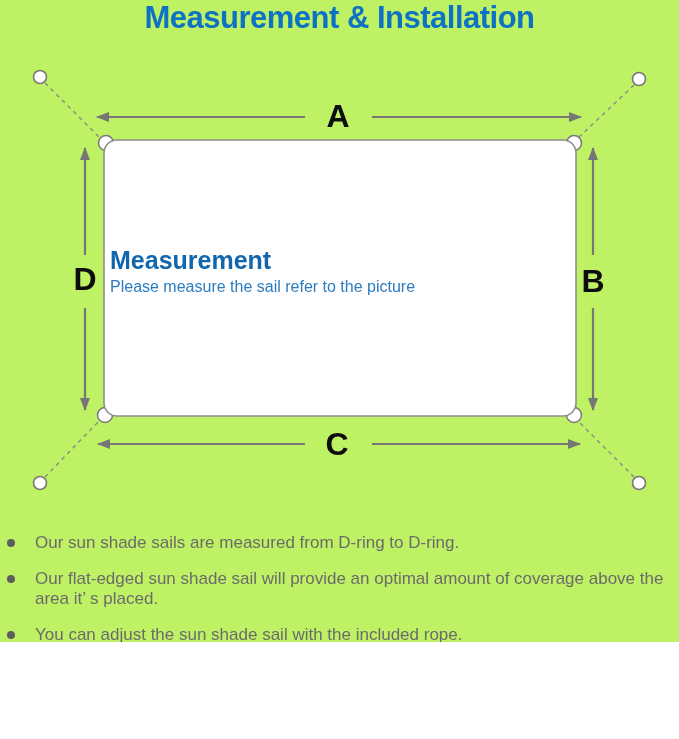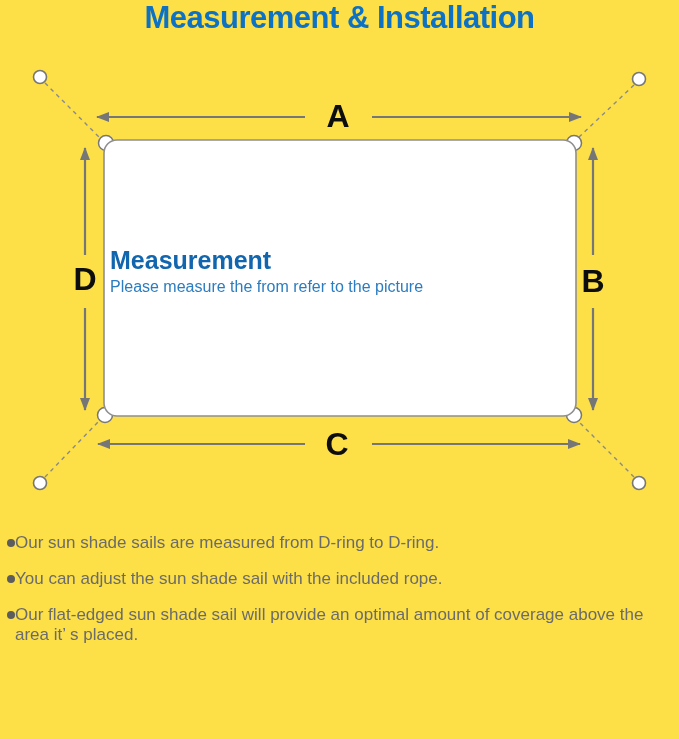--- a/index.html
+++ b/index.html
@@ -4,22 +4,22 @@
 <style>
   html, body {
     margin: 0;
     padding: 0;
     background: #ffffff;
     font-family: "Liberation Sans", sans-serif;
   }
   .page {
     position: relative;
     width: 679px;
-    height: 739px;
-    background: #fde047;
+    height: 642px;
+    background: #bef264;
     overflow: hidden;
   }
   .title {
     position: absolute;
     top: 0px;
     left: 0;
     width: 100%;
     text-align: center;
     font-size: 31px;
     font-weight: bold;
@@ -69,21 +69,21 @@
     top: 533px;
     left: 7px;
     width: 661px;
     margin: 0;
     padding: 0;
     list-style: none;
   }
   .note {
     display: flex;
     align-items: flex-start;
-    gap: 0;
+    gap: 20px;
     margin-bottom: 16px;
     color: #6b6b6b;
     font-size: 17px;
     line-height: 20px;
   }
   .note .dot {
     flex: 0 0 auto;
     width: 8px;
     height: 8px;
     border-radius: 50%;
@@ -141,31 +141,31 @@
     </g>
   </svg>
 
   <div class="dim-label" id="label-a">A</div>
   <div class="dim-label" id="label-b">B</div>
   <div class="dim-label" id="label-c">C</div>
   <div class="dim-label" id="label-d">D</div>
 
   <div class="center-text">
     <div class="center-title">Measurement</div>
-    <div class="center-sub">Please measure the from refer to the picture</div>
+    <div class="center-sub">Please measure the sail refer to the picture</div>
   </div>
 
   <ul class="notes">
     <li class="note">
       <span class="dot"></span>
       <span class="txt">Our sun shade sails are measured from D-ring to D-ring.</span>
     </li>
     <li class="note">
       <span class="dot"></span>
-      <span class="txt">You can adjust the sun shade sail with the included rope.</span>
+      <span class="txt">Our flat-edged sun shade sail will provide an optimal amount of coverage above the area it’ s placed.</span>
     </li>
     <li class="note">
       <span class="dot"></span>
-      <span class="txt">Our flat-edged sun shade sail will provide an optimal amount of coverage above the area it’ s placed.</span>
+      <span class="txt">You can adjust the sun shade sail with the included rope.</span>
     </li>
   </ul>
 
 </div>
 
 </body></html>

